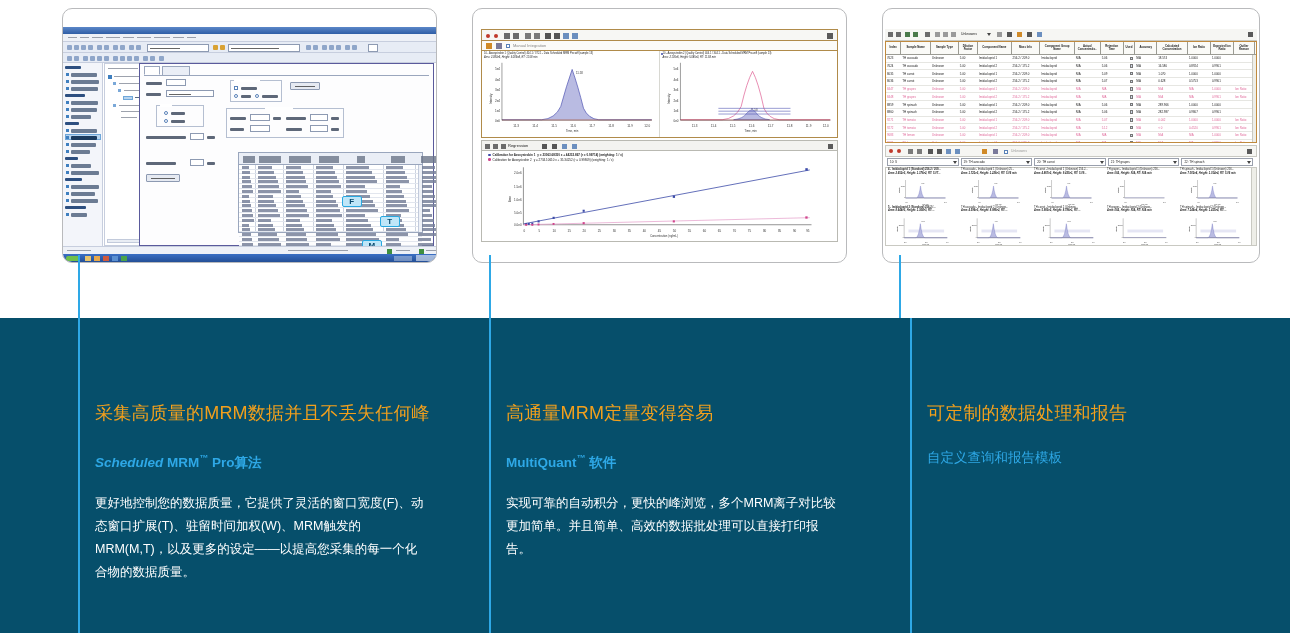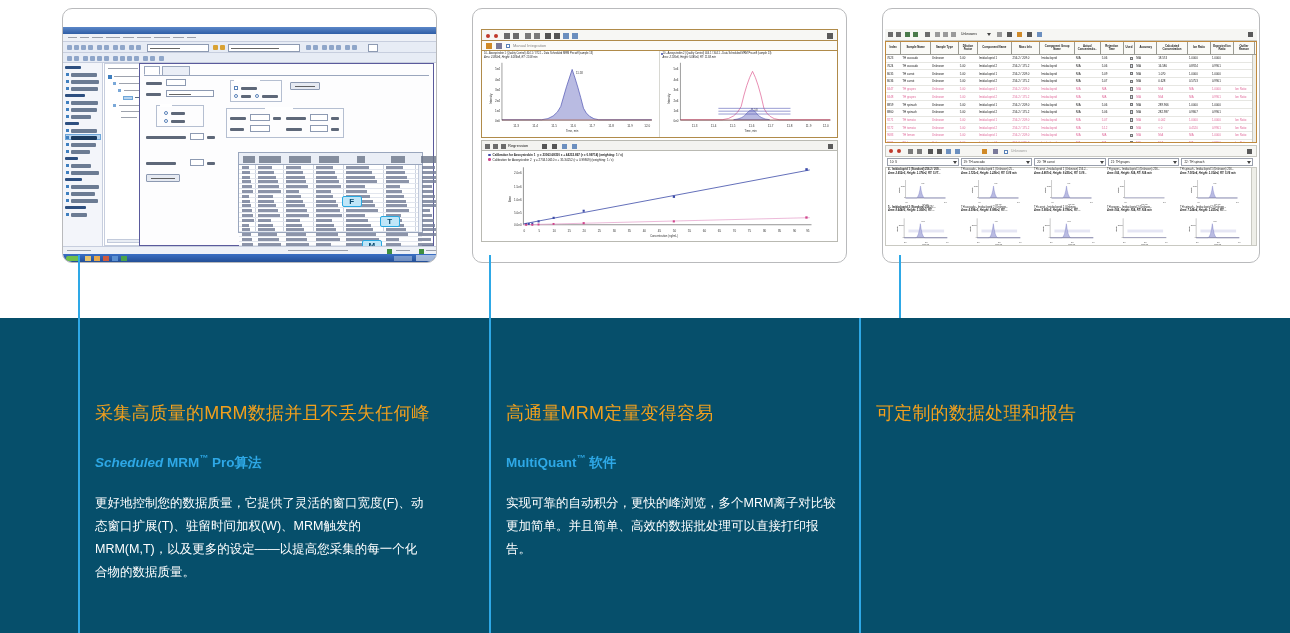--- a/index.html
+++ b/index.html
@@ -36,21 +36,21 @@
 
   
   .teal {
     position:absolute; left:0; top:318px; width:1290px; height:315px;
     background:#064f6b;
   }
   .tcol { position:absolute; top:0; height:315px; padding-left:17px; }
   .tcol .rule { position:absolute; left:0; top:0; width:2px; height:315px; background:#2ea8e6; }
   .tcol.t1 { left:78px;  width:375px; }
   .tcol.t2 { left:489px; width:360px; }
-  .tcol.t3 { left:859px; width:370px; }
+  .tcol.t3 { left:910px; width:370px; }
 
   .t-title {
     color:#f3a01c; font-size:18px; line-height:26px; font-weight:400;
     margin-top:82px; letter-spacing:0.2px;
   }
   .t-sub {
     color:#2ea8e6; font-size:13.5px; line-height:20px; margin-top:22px; font-weight:700;
   }
   .t-sub.light { font-weight:400; color:#2ea8e6; }
   .t-sub .ital { font-style:italic; font-weight:700; }
@@ -1264,14 +1264,17 @@
     <div class="t-title">采集高质量的MRM数据并且不丢失任何峰</div>
     <div class="t-sub">
       <span class="ital">Scheduled</span><span>&nbsp;</span><span>MRM</span><span class="tm">™</span><span> Pro算法</span>
     </div>
     <div class="t-body">更好地控制您的数据质量，它提供了灵活的窗口宽度(F)、动态窗口扩展(T)、驻留时间加权(W)、MRM触发的MRM(M,T)，以及更多的设定——以提高您采集的每一个化合物的数据质量。</div>
   </div>
 
   <div class="tcol t3">
     <div class="rule"></div>
     <div class="t-title">可定制的数据处理和报告</div>
+    <div class="t-sub light">
+      <span>自定义查询和报告模板</span>
+    </div>
   </div>
 </div>
 
 </body></html>

